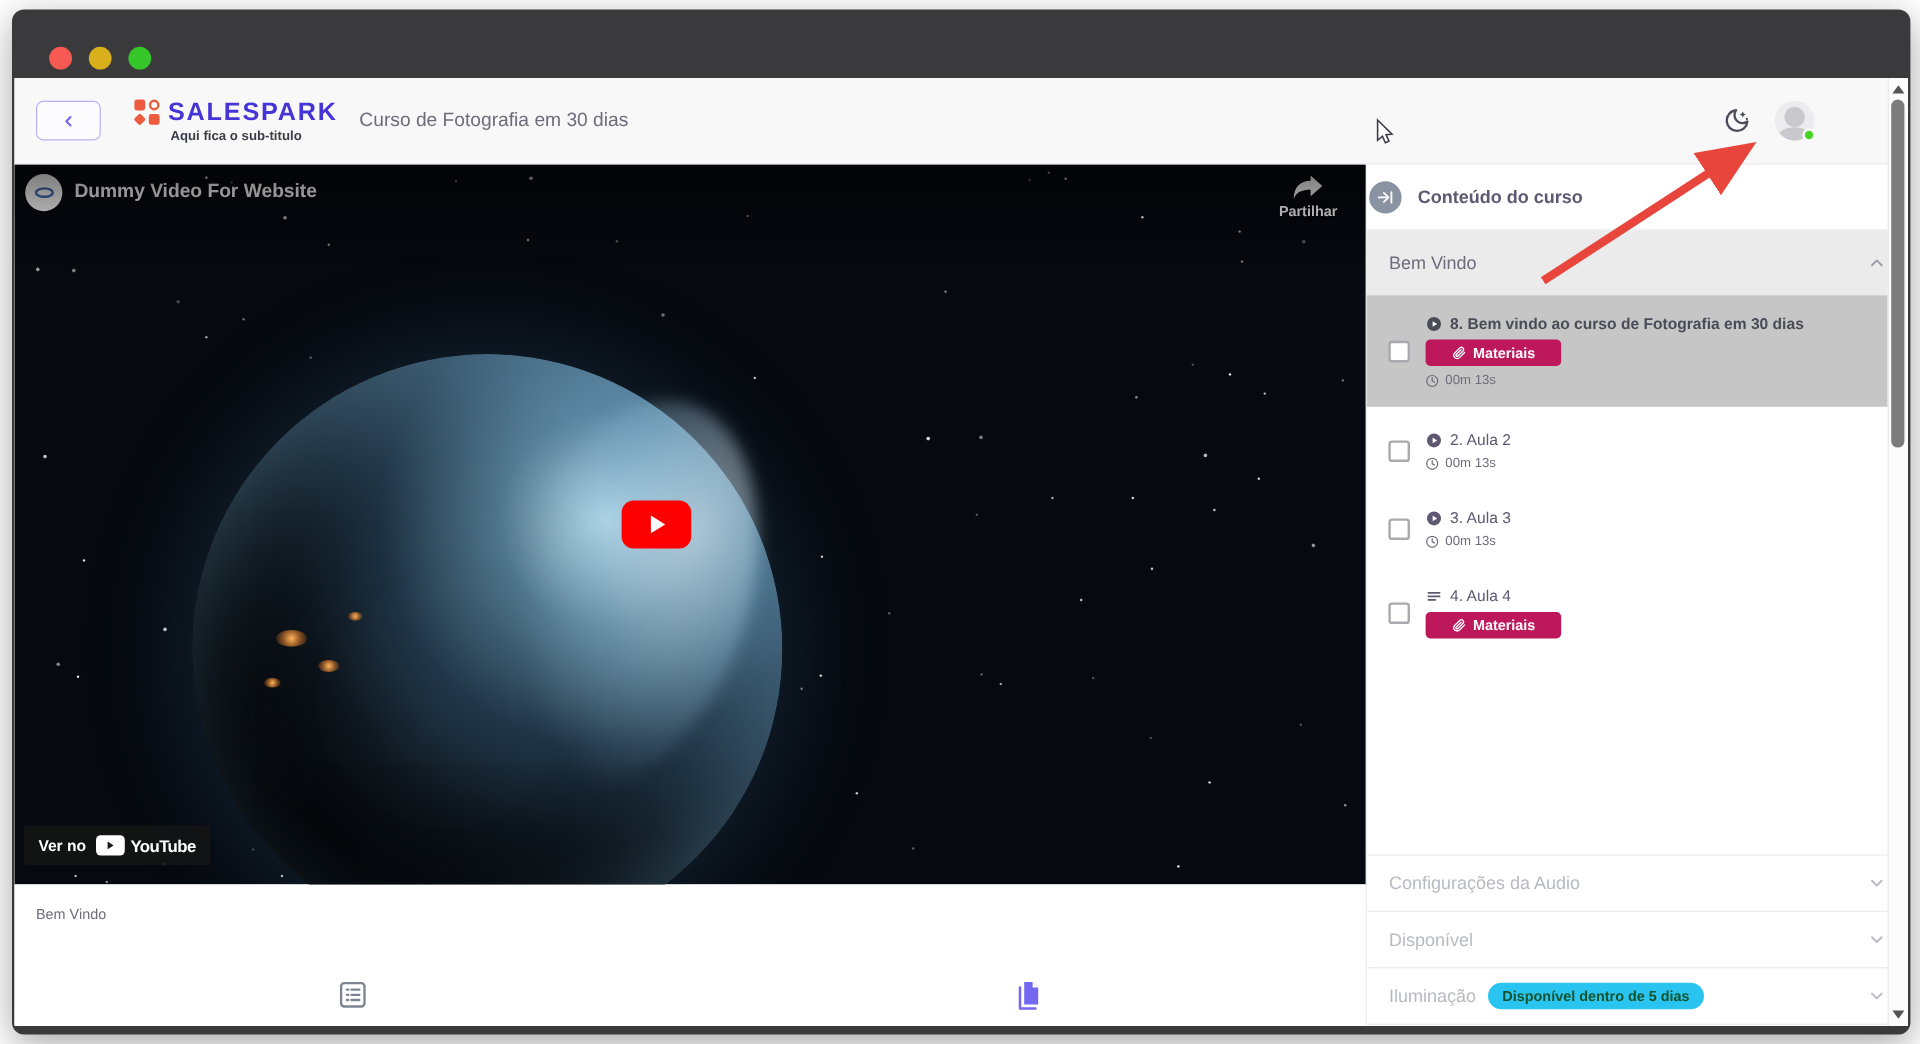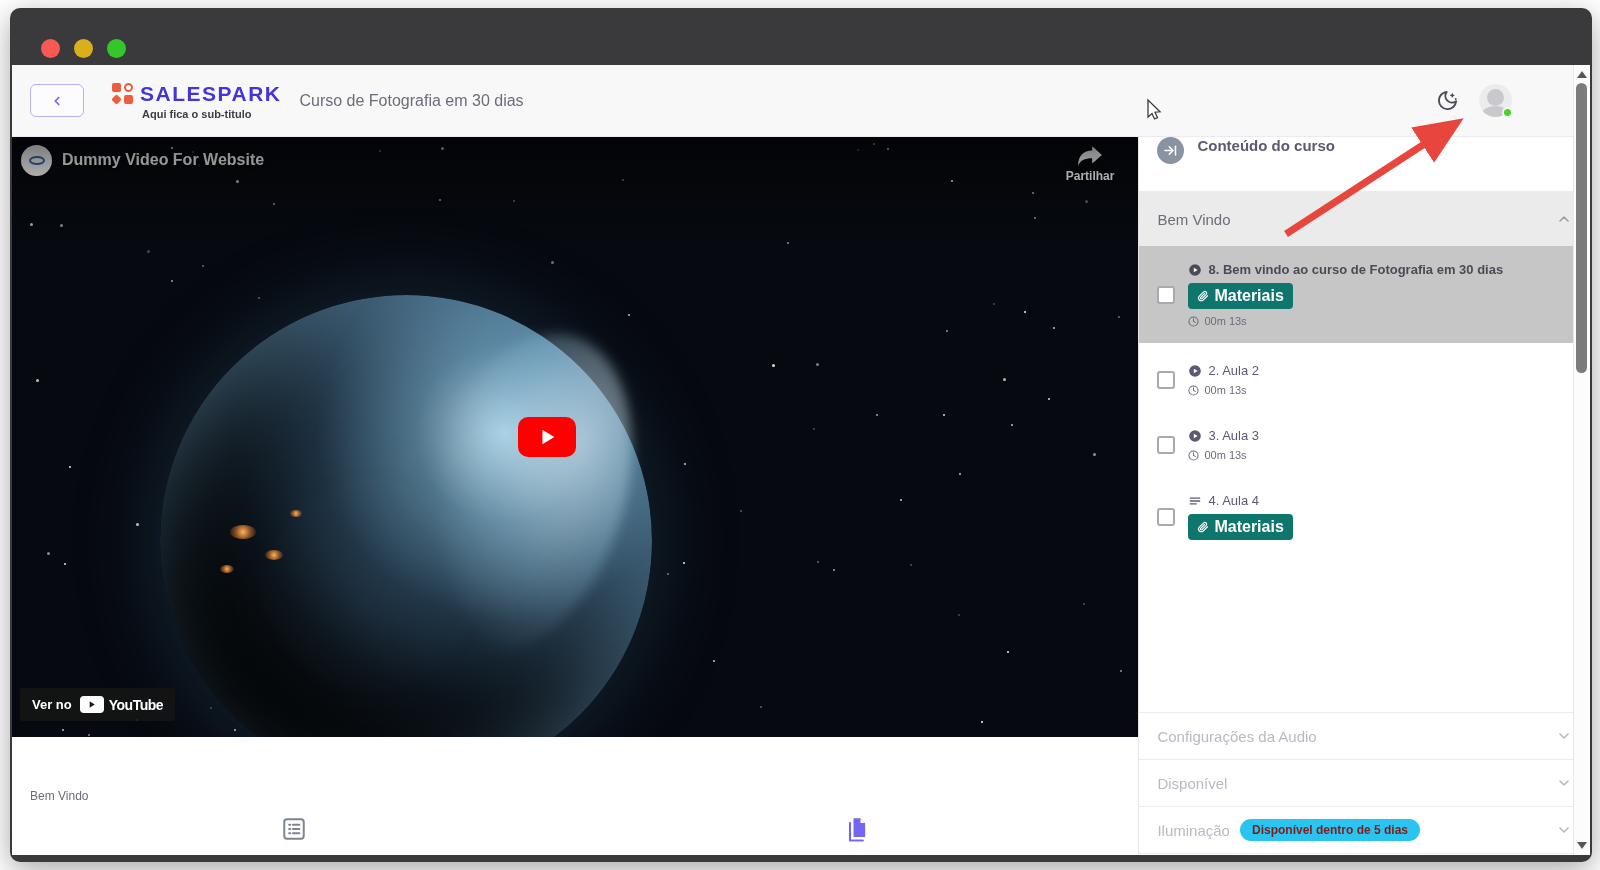--- a/index.html
+++ b/index.html
@@ -33,21 +33,21 @@
   .moon-btn { cursor:pointer; display:flex; }
   .avatar-wrap { position:relative; width:33px; height:33px; cursor:pointer; }
   .avatar { width:33px; height:33px; border-radius:50%; background:#ececee; overflow:hidden; position:relative; }
   .avatar .head { position:absolute; left:8px; top:5px; width:17px; height:17px; border-radius:50%; background:#c9c9cd; }
   .avatar .body { position:absolute; left:3px; top:22px; width:27px; height:16px; border-radius:50%; background:#c9c9cd; }
   .status-dot { position:absolute; right:-1px; bottom:-1px; width:11px; height:11px; border-radius:50%;
     background:#46d522; border:2px solid #f8f8f8; }
 
   
   .main { display:flex; height:717px; }
-  .video-col { width:1221px; display:flex; flex-direction:column; border-right:1px solid #e5e5e5;gap:34px; }
+  .video-col { width:1221px; display:flex; flex-direction:column; border-right:1px solid #e5e5e5; }
 
   
   .player { position:relative; height:600px; background:#06090f; overflow:hidden; }
   .stars { position:absolute; inset:0; z-index:0; }
   .star { position:absolute; background:#fff; border-radius:50%; }
   .earth { position:absolute; left:148px; top:158px; width:492px; height:492px; border-radius:50%; z-index:1;
     background:
       radial-gradient(circle at 70% 28%, rgba(190,225,240,.95) 0%, rgba(120,175,205,.6) 18%, rgba(55,95,125,.35) 38%, rgba(20,40,60,.12) 55%, transparent 68%),
       radial-gradient(circle at 42% 62%, #1b2936 0%, #121c26 40%, #0a1017 72%, #05080c 100%);
     box-shadow: inset -34px 44px 110px rgba(125,185,225,.5), inset 70px -70px 130px rgba(0,0,0,.95), 0 0 90px rgba(80,150,200,.22); }
@@ -74,42 +74,42 @@
 
   
   .video-info { position:relative; flex:1; background:#fff; padding:18px 18px 0 18px; }
   .info-section { font-size:12px; color:#6e6b7b; }
   .info-title { font-size:15px; font-weight:bold; color:#5e5873; margin-top:9px; }
   .info-tabs { position:absolute; left:0; right:0; bottom:10px; display:flex; }
   .info-tab { flex:1; display:flex; justify-content:center; cursor:pointer; }
 
   
   .sidebar { width:488px; background:#fff; display:flex; flex-direction:column; }
-  .sb-header { height:55px; display:flex; gap:13px; padding:0 18px; border-bottom:1px solid #ebe9f1; background:#fff; }
+  .sb-header { height:55px; display:flex; align-items:center; gap:13px; padding:0 2px; border-bottom:1px solid #ebe9f1; background:#fff; }
   .collapse-btn { width:27px; height:27px; border-radius:50%; background:#8a93a2; display:flex; align-items:center; justify-content:center; cursor:pointer; }
   .sb-title { font-size:15px; font-weight:bold; color:#5e5873; }
   .section-head { height:54px; background:#ebebeb; display:flex; align-items:center; justify-content:space-between;
     padding:0 18px; cursor:pointer; }
   .section-head .lbl { font-size:15px; color:#6e6b7b; }
   .lesson { display:flex; align-items:center; gap:13px; padding:12px 18px; cursor:pointer; }
   .lesson.active { background:#c6c6c6; padding-top:16px; padding-bottom:16px; }
   .checkbox { width:18px; height:18px; border:2px solid #a9a9af; border-radius:3px; background:#fff; flex:none; cursor:pointer; }
   .lesson-body { display:flex; flex-direction:column; gap:6px; }
   .lesson-line1 { display:flex; align-items:center; gap:6px; }
   .lesson-title { font-size:13px; color:#5e5873; }
   .lesson.active .lesson-title { font-weight:bold; color:#4b4b57; }
-  .badge-materials { display:inline-flex; align-items:center; gap:5px; background:#0f766e; color:#fff;
-    font-size:16px; font-weight:bold; padding:4px 9px; border-radius:4px; width:fit-content; }
+  .badge-materials { display:inline-flex; align-items:center; gap:5px; background:#be185d; color:#fff;
+    font-size:12px; font-weight:bold; padding:4px 22px; border-radius:4px; width:fit-content; }
   .duration { display:flex; align-items:center; gap:5px; font-size:11px; color:#6e6b7b; }
   .spacer { flex:1; }
   .acc-row { height:47px; border-top:1px solid #ebe9f1; display:flex; align-items:center; justify-content:space-between;
     padding:0 18px; cursor:pointer; }
   .acc-left { display:flex; align-items:center; gap:10px; }
   .acc-label { font-size:15px; color:#b9b9c3; }
-  .badge-info { background:#29c5f0; color:#7f1d1d; font-size:12px; font-weight:bold; padding:4px 12px; border-radius:12px; }
+  .badge-info { background:#29c5f0; color:#14532d; font-size:12px; font-weight:bold; padding:4px 12px; border-radius:12px; }
   .acc-bottom-line { border-top:1px solid #ebe9f1; }
 
   
   .scrollbar { width:17px; background:#fcfcfc; border-left:1px solid #e8e8e8; position:relative; }
   .sb-arrow { position:absolute; left:3px; width:0; height:0; border-left:5px solid transparent; border-right:5px solid transparent; }
   .sb-arrow.up { top:6px; border-bottom:7px solid #555; }
   .sb-arrow.down { bottom:6px; border-top:7px solid #555; }
   .sb-thumb { position:absolute; left:2px; top:18px; width:11px; height:290px; background:#7c7c7c; border-radius:6px; cursor:pointer; }
   .scrollbar-full { position:absolute; right:0; top:0; bottom:0; z-index:5; }
 

